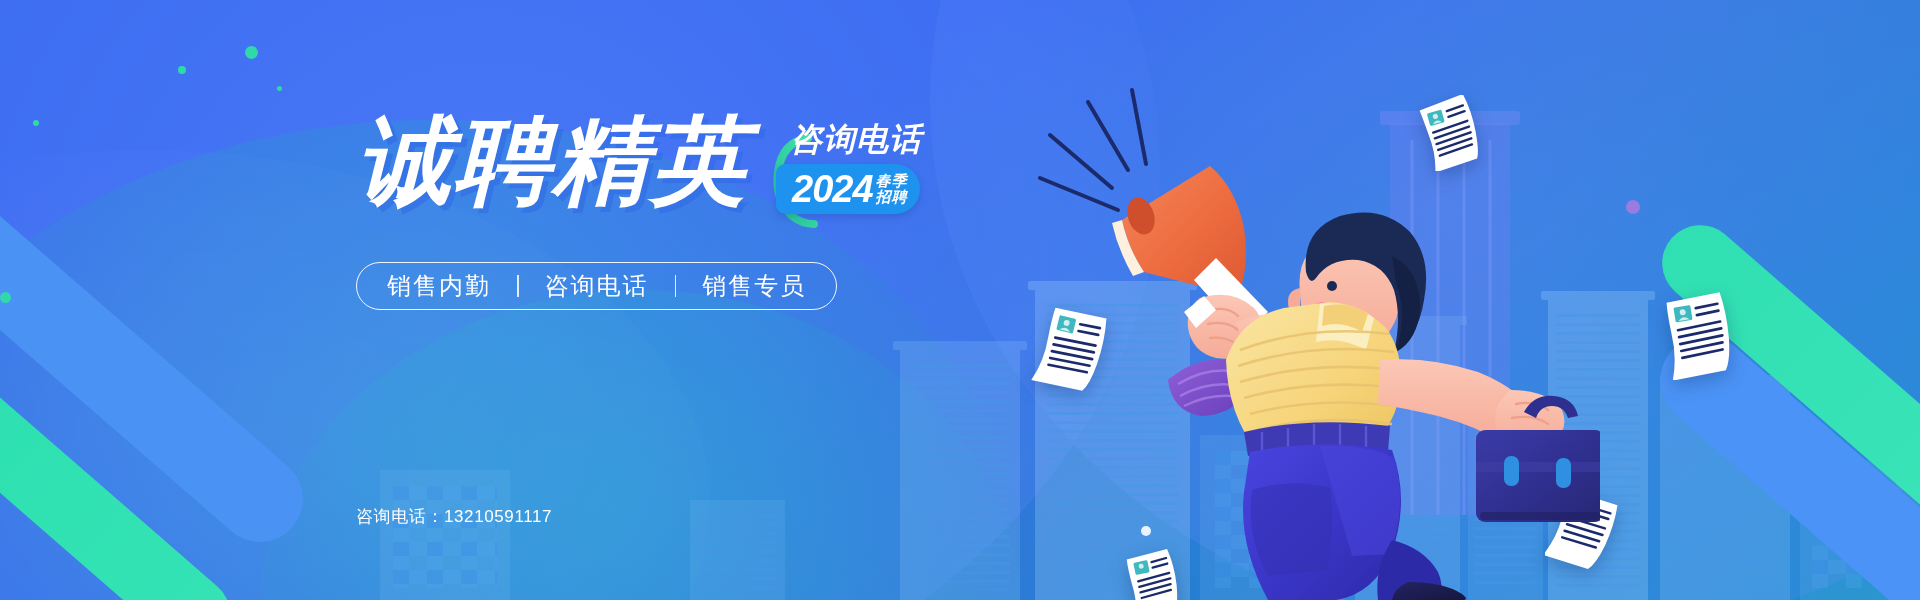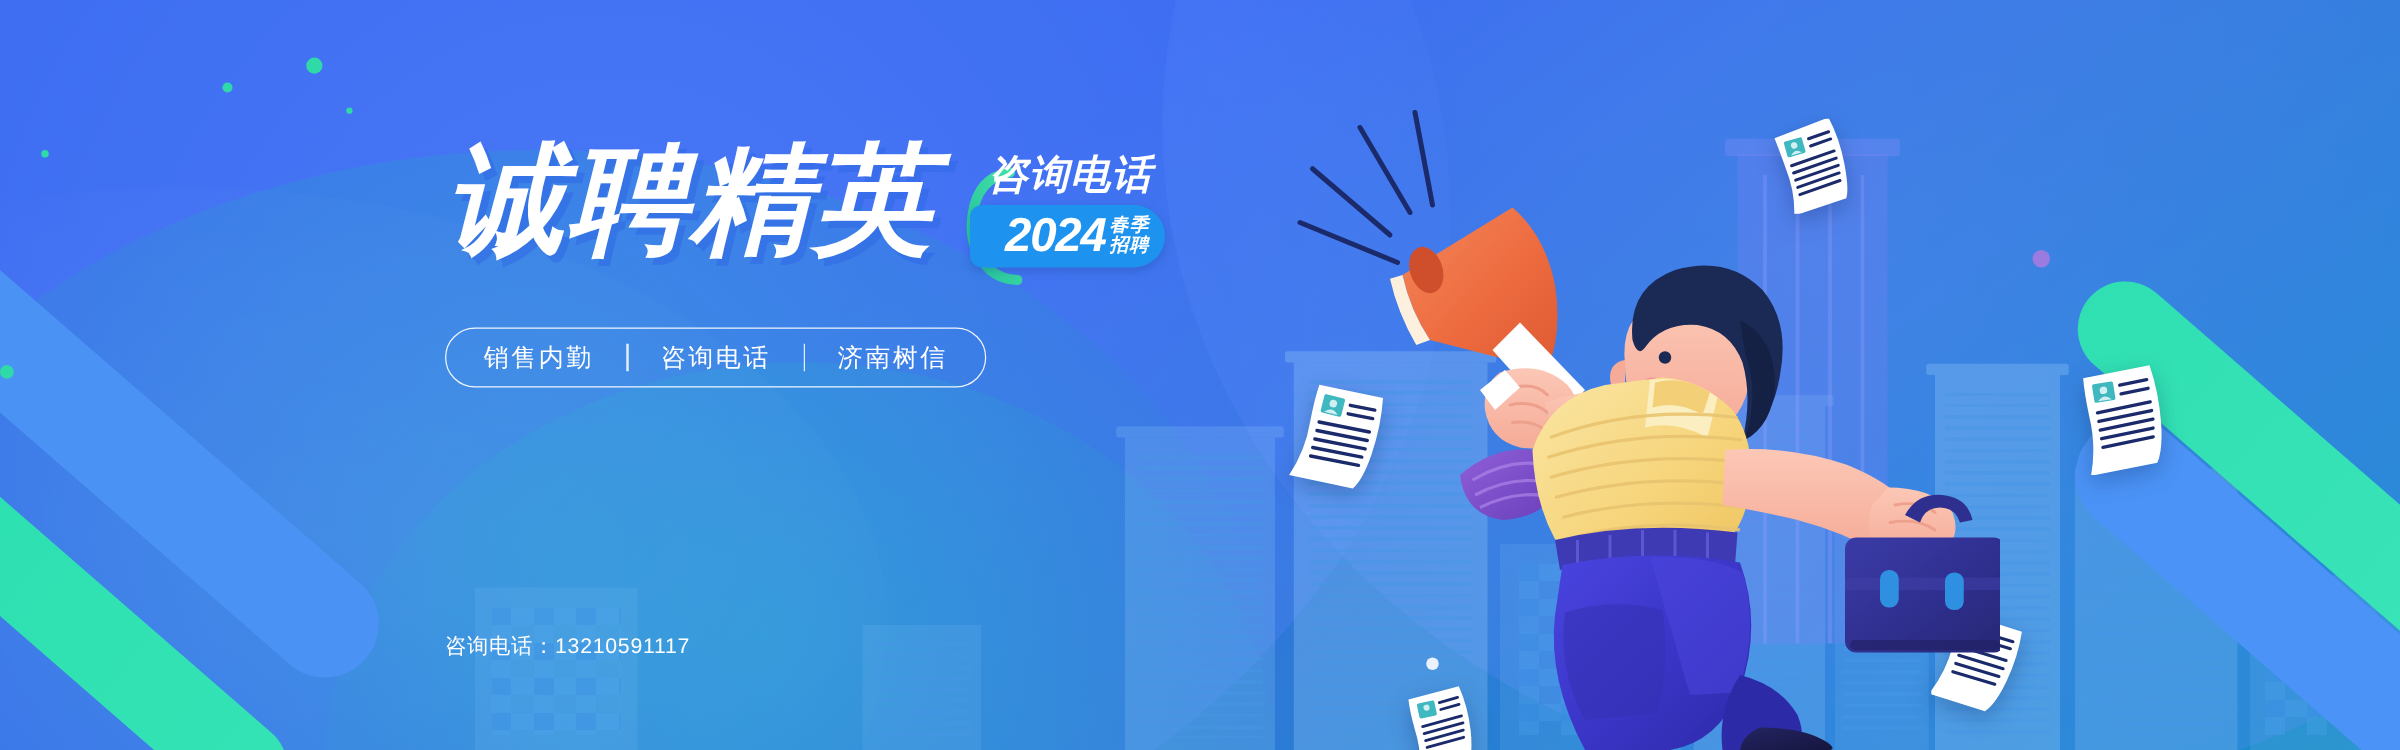--- a/index.html
+++ b/index.html
@@ -103,21 +103,21 @@
   }
   .badge{
     position:absolute;left:6px;top:46px;
     display:flex;align-items:center;
     height:50px;padding:0 12px 0 16px;
     background:#1d93ef;border-radius:10px 26px 26px 10px;
     box-shadow:0 3px 7px rgba(18,60,140,.26);
   }
   .badge-year{
     font-size:38px;font-weight:bold;font-style:italic;color:#ffffff;
-    letter-spacing:-1px;line-height:1;margin-left:12px;
+    letter-spacing:-1px;line-height:1;
   }
   .badge-season{
     margin-left:3px;display:flex;flex-direction:column;
     font-size:15px;font-weight:bold;font-style:italic;color:#ffffff;
     line-height:1.06;letter-spacing:1px;
   }
 
   .subtitle{
     margin-top:22px;
     font-size:58px;font-style:italic;font-weight:500;color:#ffffff;
@@ -126,21 +126,21 @@
   }
 
   .pill{
     margin-top:40px;
     display:inline-flex;align-items:center;
     height:48px;padding:0 30px;
     border:1.6px solid rgba(255,255,255,.92);
     border-radius:999px;
   }
   .pill-item{
-    font-size:20px;color:#ffffff;letter-spacing:2px;white-space:nowrap;
+    font-size:24px;color:#ffffff;letter-spacing:2px;white-space:nowrap;
   }
   .pill-sep{
     width:1.6px;height:22px;margin:0 26px;
     background:rgba(255,255,255,.85);
   }
 
   .contact{
     position:absolute;left:356px;top:505px;
     display:flex;align-items:flex-start;gap:48px;
     font-size:17px;color:#ffffff;letter-spacing:.6px;white-space:nowrap;
@@ -471,21 +471,21 @@
         </div>
       </div>
     </div>
 
 
     <div class="pill">
       <span class="pill-item">销售内勤</span>
       <span class="pill-sep"></span>
       <span class="pill-item">咨询电话</span>
       <span class="pill-sep"></span>
-      <span class="pill-item">济南树信</span>
+      <span class="pill-item">销售专员</span>
     </div>
   </div>
 
   <div class="contact">
     <span>咨询电话：13210591117</span>
   </div>
 
 </div>
 
 </body></html>

